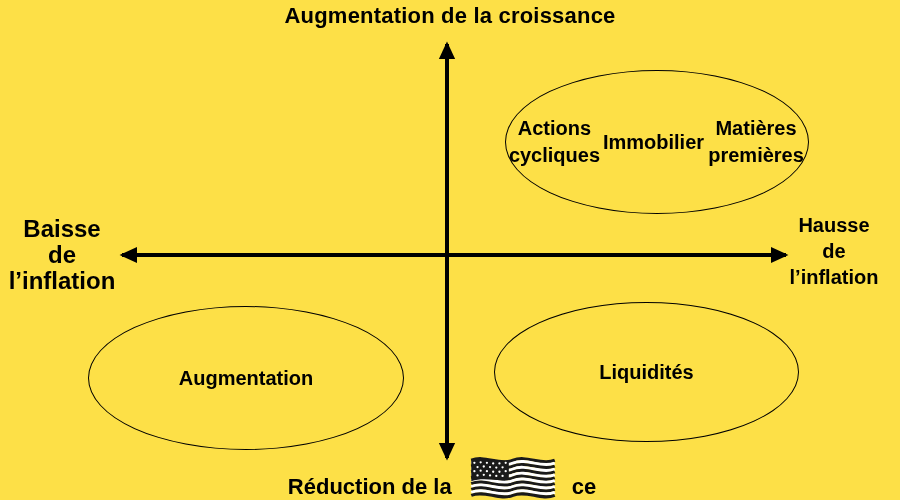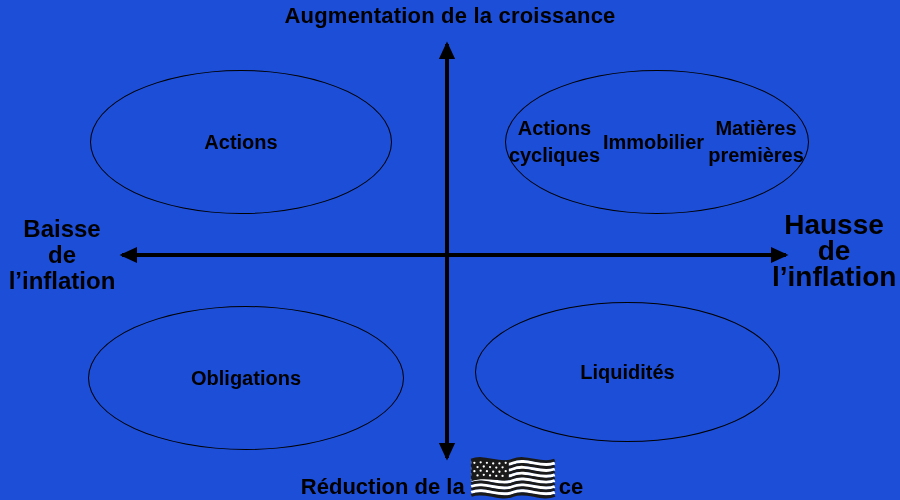--- a/index.html
+++ b/index.html
@@ -1,41 +1,41 @@
 <!DOCTYPE html>
 <html><head>
 <meta charset="utf-8">
 <style>
   html,body{margin:0;padding:0;background:#ffffff;}
   .canvas{
-    position:relative;width:900px;height:500px;background:#1d4ed8;
+    position:relative;width:900px;height:500px;background:#fde047;
     font-family:"Liberation Sans","DejaVu Sans",sans-serif;color:#000;
     overflow:hidden;
     text-decoration:underline;
   }
   .axes{position:absolute;left:0;top:0;}
   .label{position:absolute;font-weight:bold;color:#000;}
   .top-label{left:0;top:3px;width:900px;text-align:center;font-size:22px;letter-spacing:.2px;}
   .left-label{left:4px;top:216px;width:116px;text-align:center;font-size:24px;line-height:26px;}
-  .right-label{left:772px;top:212px;width:124px;text-align:center;font-size:28px;line-height:26px;}
+  .right-label{left:772px;top:212px;width:124px;text-align:center;font-size:20px;line-height:26px;}
   .bottom-row{
     position:absolute;left:0;bottom:0;width:884px;
     display:flex;justify-content:center;align-items:flex-end;
-    font-weight:bold;font-size:22px;line-height:26px;gap:2px;
+    font-weight:bold;font-size:22px;line-height:26px;gap:15px;
   }
   .bottom-row .flag{margin:0 1px -2px 3px;}
   .ellipse{
     position:absolute;border:1.6px solid #000;border-radius:50%;
     display:flex;flex-direction:row;align-items:center;justify-content:center;
     text-align:center;font-weight:bold;font-size:20px;line-height:27px;background:#fff0;
   }
   .e-tl{left:90px;top:70px;width:300px;height:142px;}
   .e-tr{left:505px;top:70px;width:302px;height:142px;}
   .e-bl{left:88px;top:306px;width:314px;height:142px;}
-  .e-br{left:475px;top:302px;width:303px;height:138px;}
+  .e-br{left:494px;top:302px;width:303px;height:138px;}
 </style>
 </head>
 <body>
 
 <div class="canvas">
 
   <svg class="axes" width="900" height="500" viewBox="0 0 900 500">
     <defs>
       <marker id="ah" viewBox="0 0 12 12" markerWidth="4.6" markerHeight="4.6" refX="10" refY="6" orient="auto">
         <path d="M0,0.6 L11.6,6 L0,11.4 Z" fill="#000000"></path>
@@ -56,32 +56,29 @@
     <div>de</div>
     <div>l’inflation</div>
   </div>
 
   <div class="label right-label">
     <div>Hausse</div>
     <div>de</div>
     <div>l’inflation</div>
   </div>
 
-  <div class="ellipse e-tl">
-    <div>Actions</div>
-  </div>
 
   <div class="ellipse e-tr">
     <div>Actions cycliques</div>
     <div>Immobilier</div>
     <div>Matières premières</div>
   </div>
 
   <div class="ellipse e-bl">
-    <div>Obligations</div>
+    <div>Augmentation</div>
   </div>
 
   <div class="ellipse e-br">
     <div>Liquidités</div>
   </div>
 
   <div class="bottom-row">
     <span>Réduction de la</span>
     <svg class="flag" viewBox="0 0 82 46" width="86" height="48">
       <defs>

